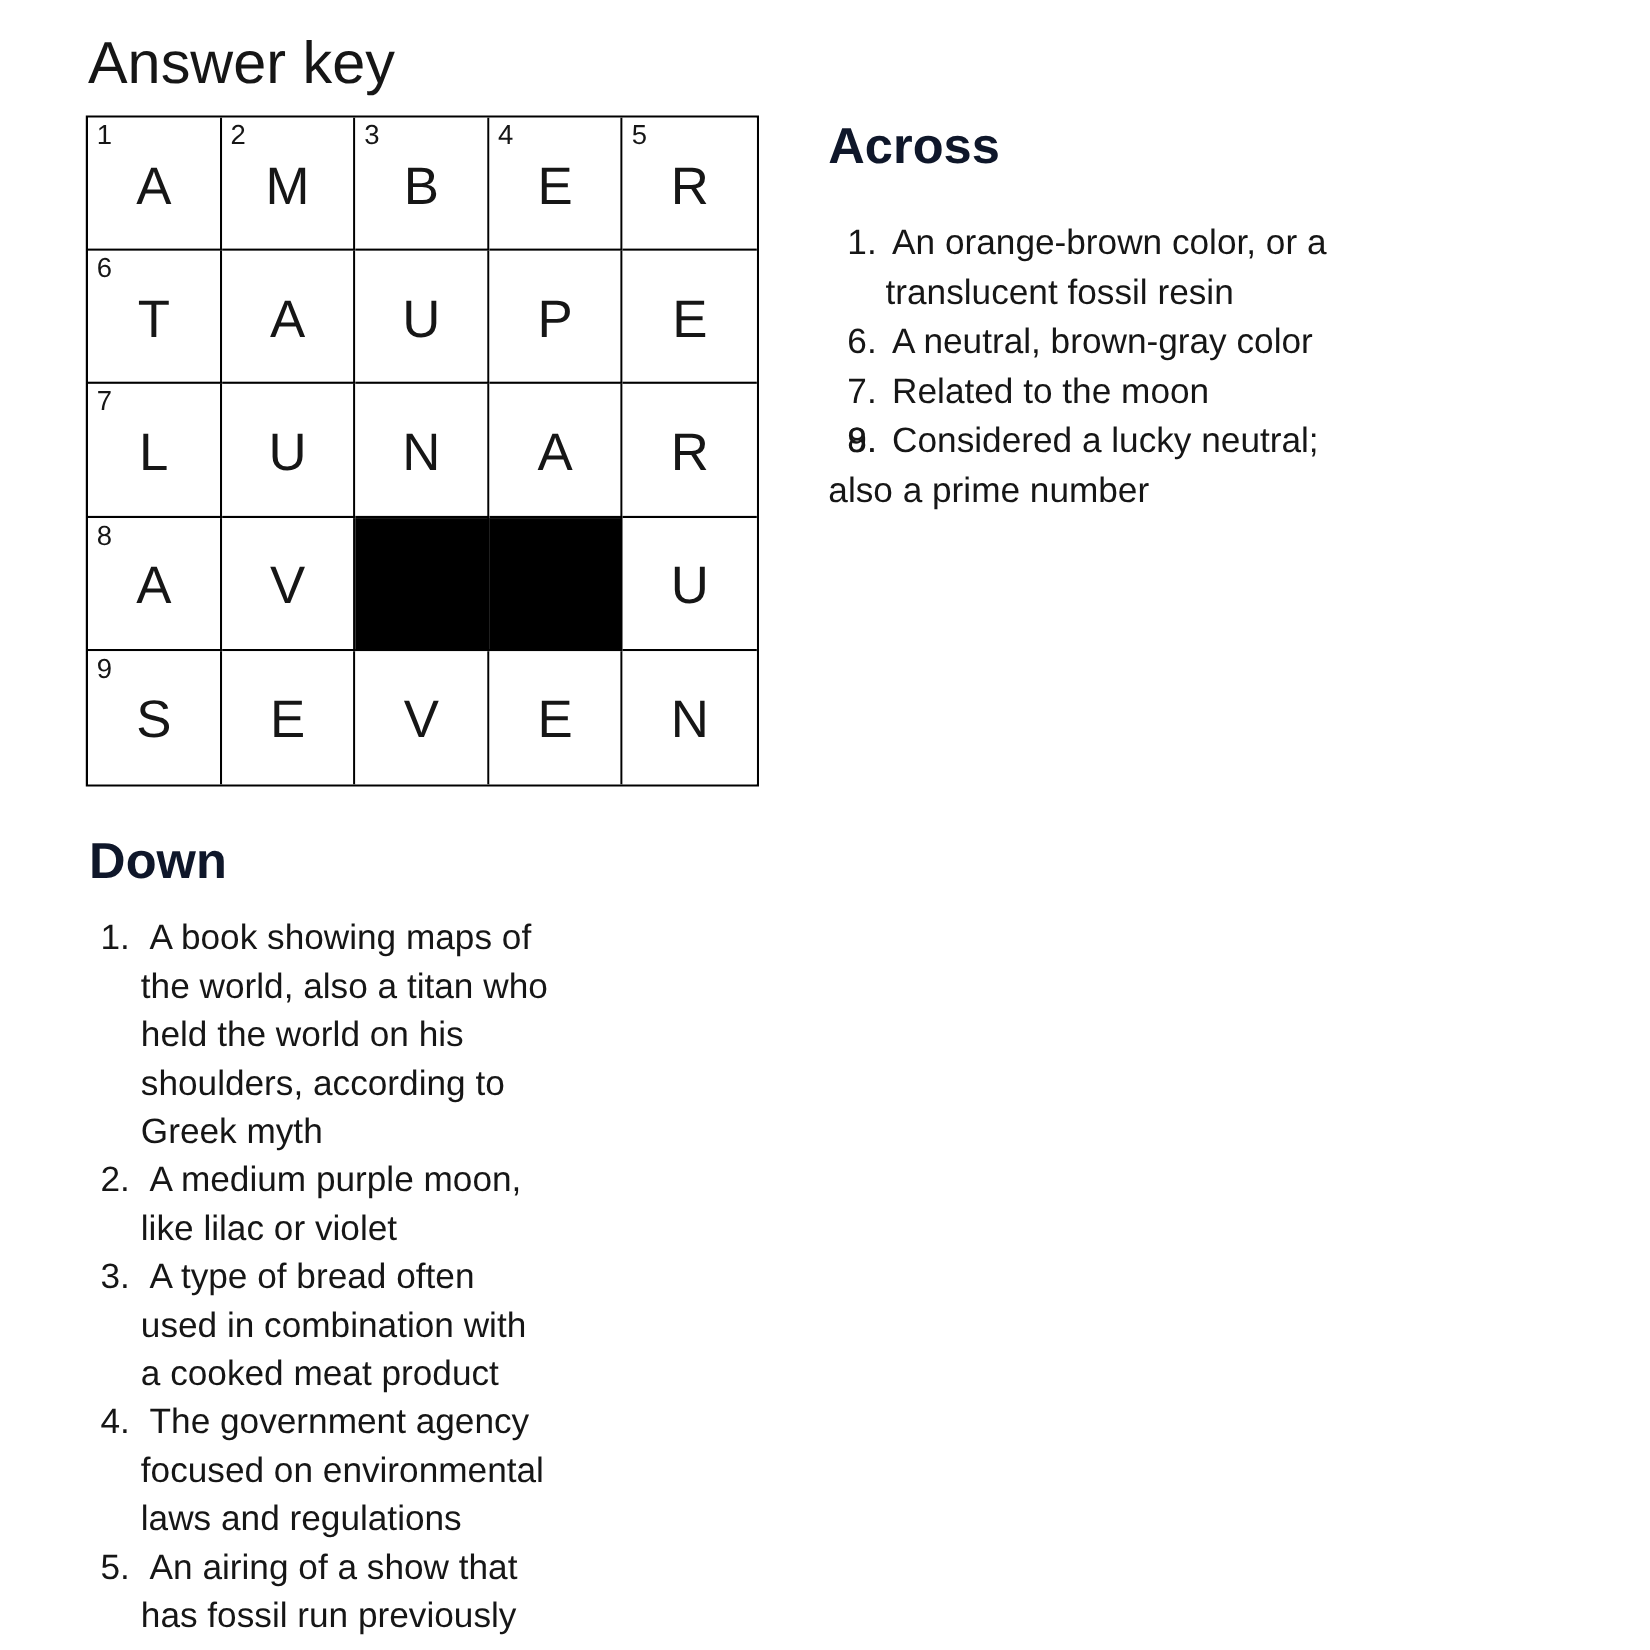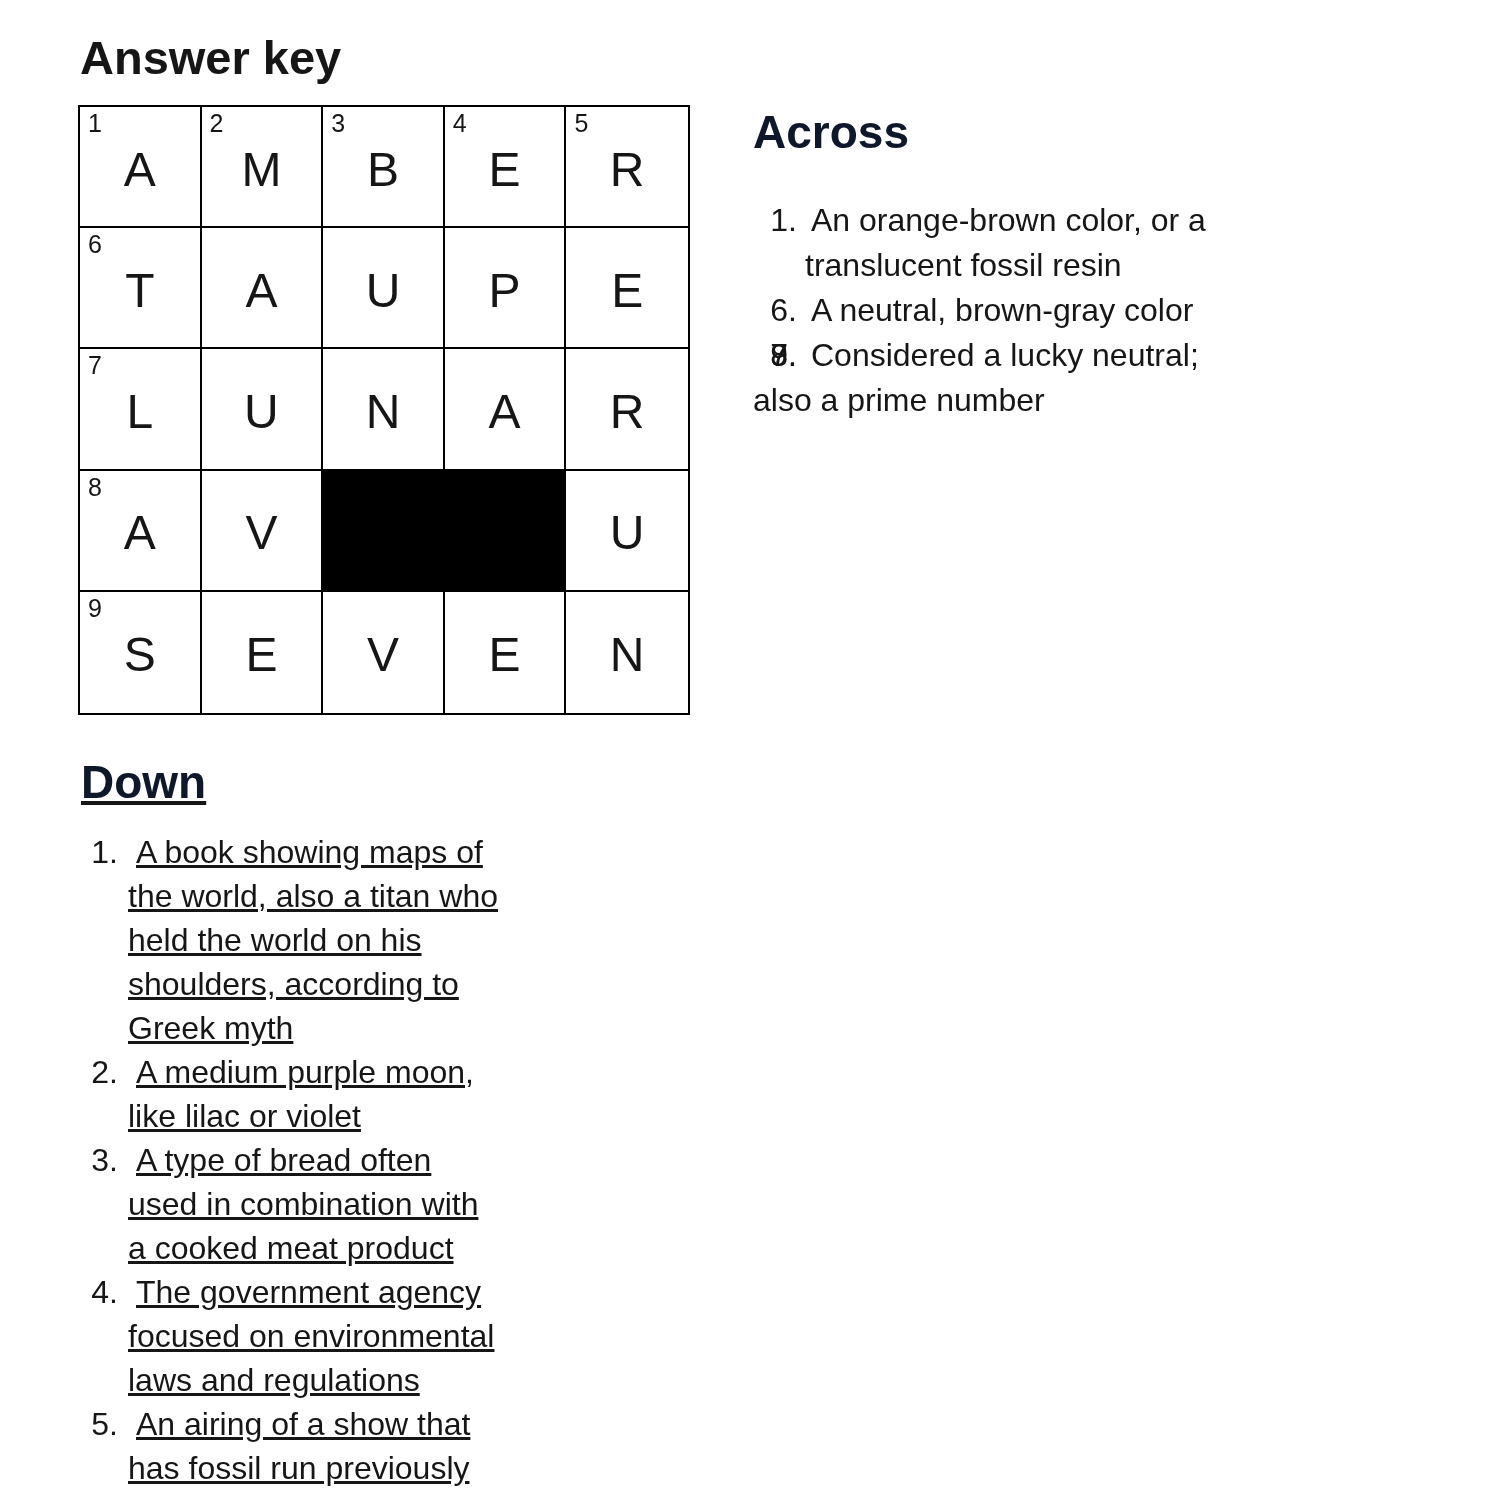--- a/index.html
+++ b/index.html
@@ -3,21 +3,21 @@
 <meta charset="utf-8">
 <style>
   html,body { margin:0; padding:0; }
   body {
     width:1500px; height:1500px; position:relative; overflow:hidden;
     background:#ffffff; color:#161616;
     font-family:"Liberation Sans", sans-serif;
   }
   .page-title {
     position:absolute; left:80px; top:30px;
-    font-size:47px; font-weight:700; line-height:55px; white-space:nowrap;
+    font-size:54px; font-weight:400; line-height:55px; white-space:nowrap;
   }
   
   .grid {
     position:absolute; left:78px; top:105px;
     width:612px; height:610px; box-sizing:border-box;
     border:2px solid #000; background:#fff;
     display:grid;
     grid-template-columns:repeat(5,1fr);
     grid-template-rows:repeat(5,1fr);
   }
@@ -32,21 +32,21 @@
     position:absolute; top:3px; left:8px;
     font-size:25px; line-height:1.1; color:#161616;
   }
   .cell .letter {
     width:100%; height:100%; box-sizing:border-box;
     display:flex; align-items:center; justify-content:center;
     padding-top:5px; font-size:48px; color:#161616;
   }
   
   .across-col { position:absolute; left:753px; top:105px; width:700px; }
-  .down-col   { position:absolute; left:81px;  top:755px; width:520px;text-decoration:underline; }
+  .down-col   { position:absolute; left:81px;  top:755px; width:520px; }
   .section-heading {
     margin:0; font-size:46px; font-weight:700; line-height:55px; color:#0f172a;
   }
   ol.clues {
     list-style:none; margin:38px 0 0 0; padding:0;
     font-size:32px; line-height:45px;
   }
   .down-col ol.clues { margin-top:20px; line-height:44px; }
   ol.clues li { position:relative; }
   .across-col ol.clues li { padding-left:52px; text-indent:6px; max-width:445px; }
@@ -146,21 +146,21 @@
     <div class="cell">
       <span class="letter">N</span>
     </div>
   </div>
 
 <div class="across-col">
   <h2 class="section-heading">Across</h2>
   <ol class="clues" id="across-list">
       <li><span class="cnum">1.</span><span class="ctext">An orange-brown color, or a translucent fossil resin</span></li>
       <li><span class="cnum">6.</span><span class="ctext">A neutral, brown-gray color</span></li>
-      <li><span class="cnum">7.</span></li>
+      <li><span class="cnum">7.</span><span class="ctext">Related to the moon</span></li>
       <li><span class="cnum">8.</span></li>
       <li><span class="cnum">9.</span><span class="ctext">Considered a lucky neutral;</span></li>
     </ol>
   <div class="overflow-line">also a prime number</div>
 </div>
 
 <div class="down-col">
   <h2 class="section-heading">Down</h2>
   <ol class="clues" id="down-list">
       <li><span class="cnum">1.</span><span class="ctext">A book showing maps of the world, also a titan who held the world on his shoulders, according to Greek myth</span></li>

